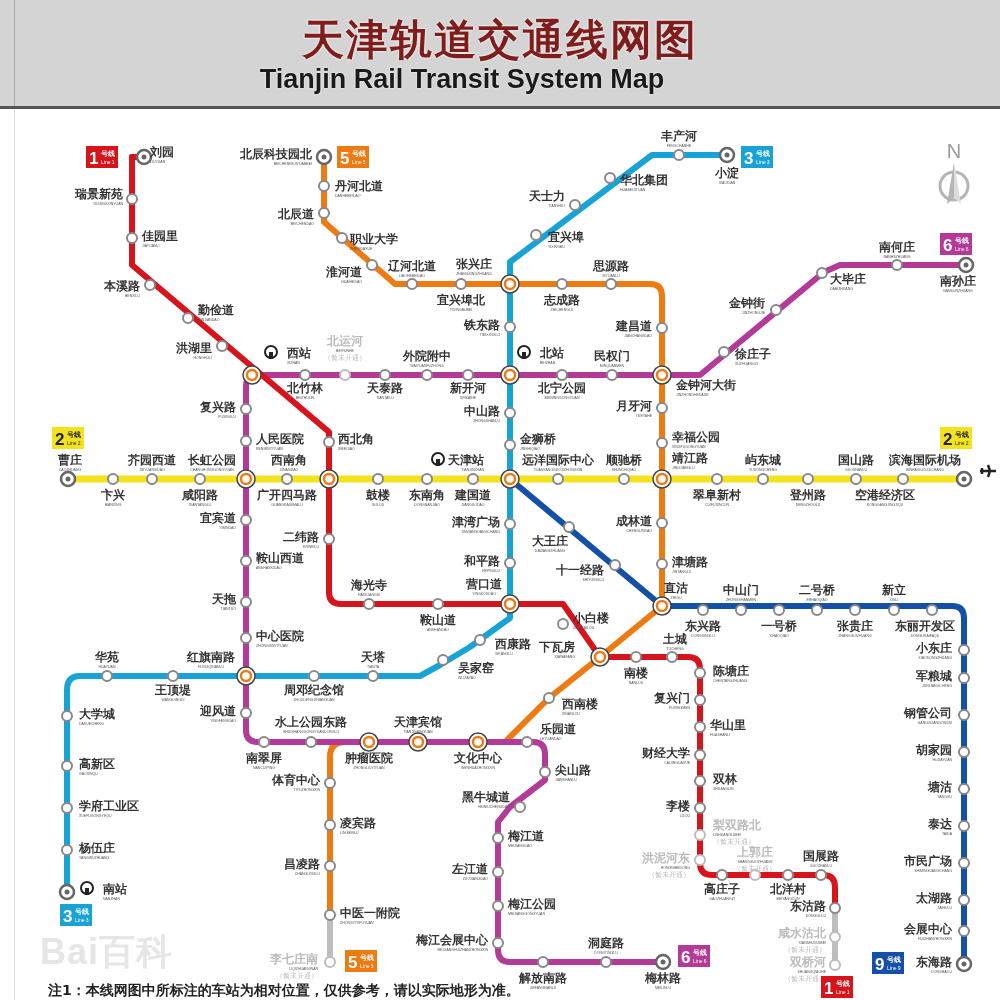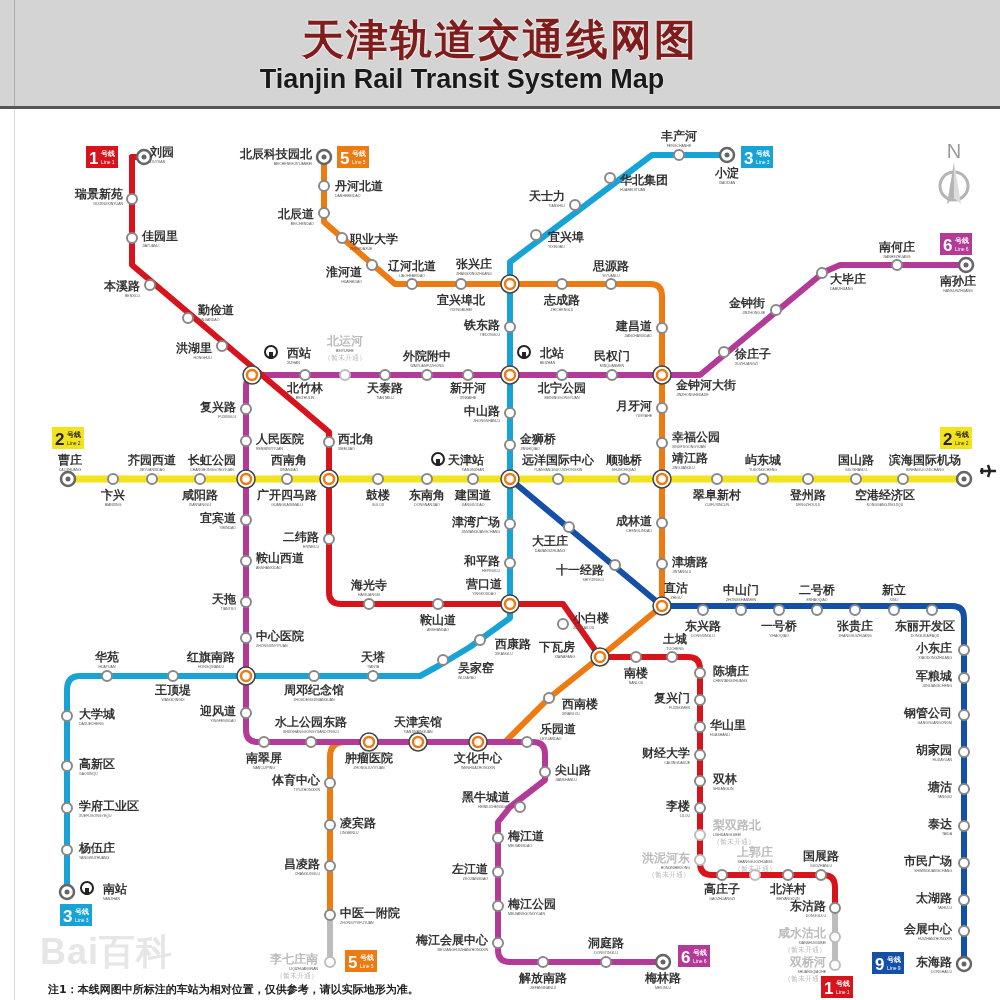--- a/index.html
+++ b/index.html
@@ -10,21 +10,21 @@
   .title-en{position:absolute;left:0;width:844px;top:64px;text-align:center;font-size:27px;font-weight:bold;color:#1a1a1a;font-family:"Liberation Sans",sans-serif;text-shadow:0 0 2px #fff;margin-left:40px;}
   .mapwrap{position:absolute;left:0;top:109px;width:1000px;height:891px;background:#fff;}
   .mapwrap .leftrule{position:absolute;left:14px;top:0;width:1px;height:891px;background:#ddd;}
   svg{position:absolute;left:0;top:0;}
   .stn-cn{font-size:12px;font-weight:bold;fill:#333;font-family:"DejaVu Sans",sans-serif;}
   .stn-py{font-size:3.5px;fill:#555;font-family:"Liberation Sans",sans-serif;}
   .stn-grey{fill:#bbbbbb;}
   .badge-num{font-size:17px;font-weight:bold;fill:#fff;font-family:"Liberation Sans",sans-serif;}
   .badge-cn{font-size:7px;fill:#fff;font-weight:bold;font-family:"DejaVu Sans",sans-serif;}
   .badge-en{font-size:5px;fill:#fff;font-family:"Liberation Sans",sans-serif;}
-  .note{position:absolute;left:48px;top:982px;font-size:11px;color:#222;font-weight:bold;white-space:nowrap;}
+  .note{position:absolute;left:48px;top:982px;font-size:14px;color:#222;font-weight:bold;white-space:nowrap;}
   .watermark{position:absolute;left:40px;top:928px;font-size:36px;color:#e6e6e6;font-weight:bold;font-family:"Liberation Sans",sans-serif;letter-spacing:1px;}
 </style>
 </head>
 <body>
 
 <div class="header">
   <div class="leftrule"></div>
   <div class="title-cn">天津轨道交通线网图</div>
   <div class="title-en">Tianjin Rail Transit System Map</div>
 </div>

